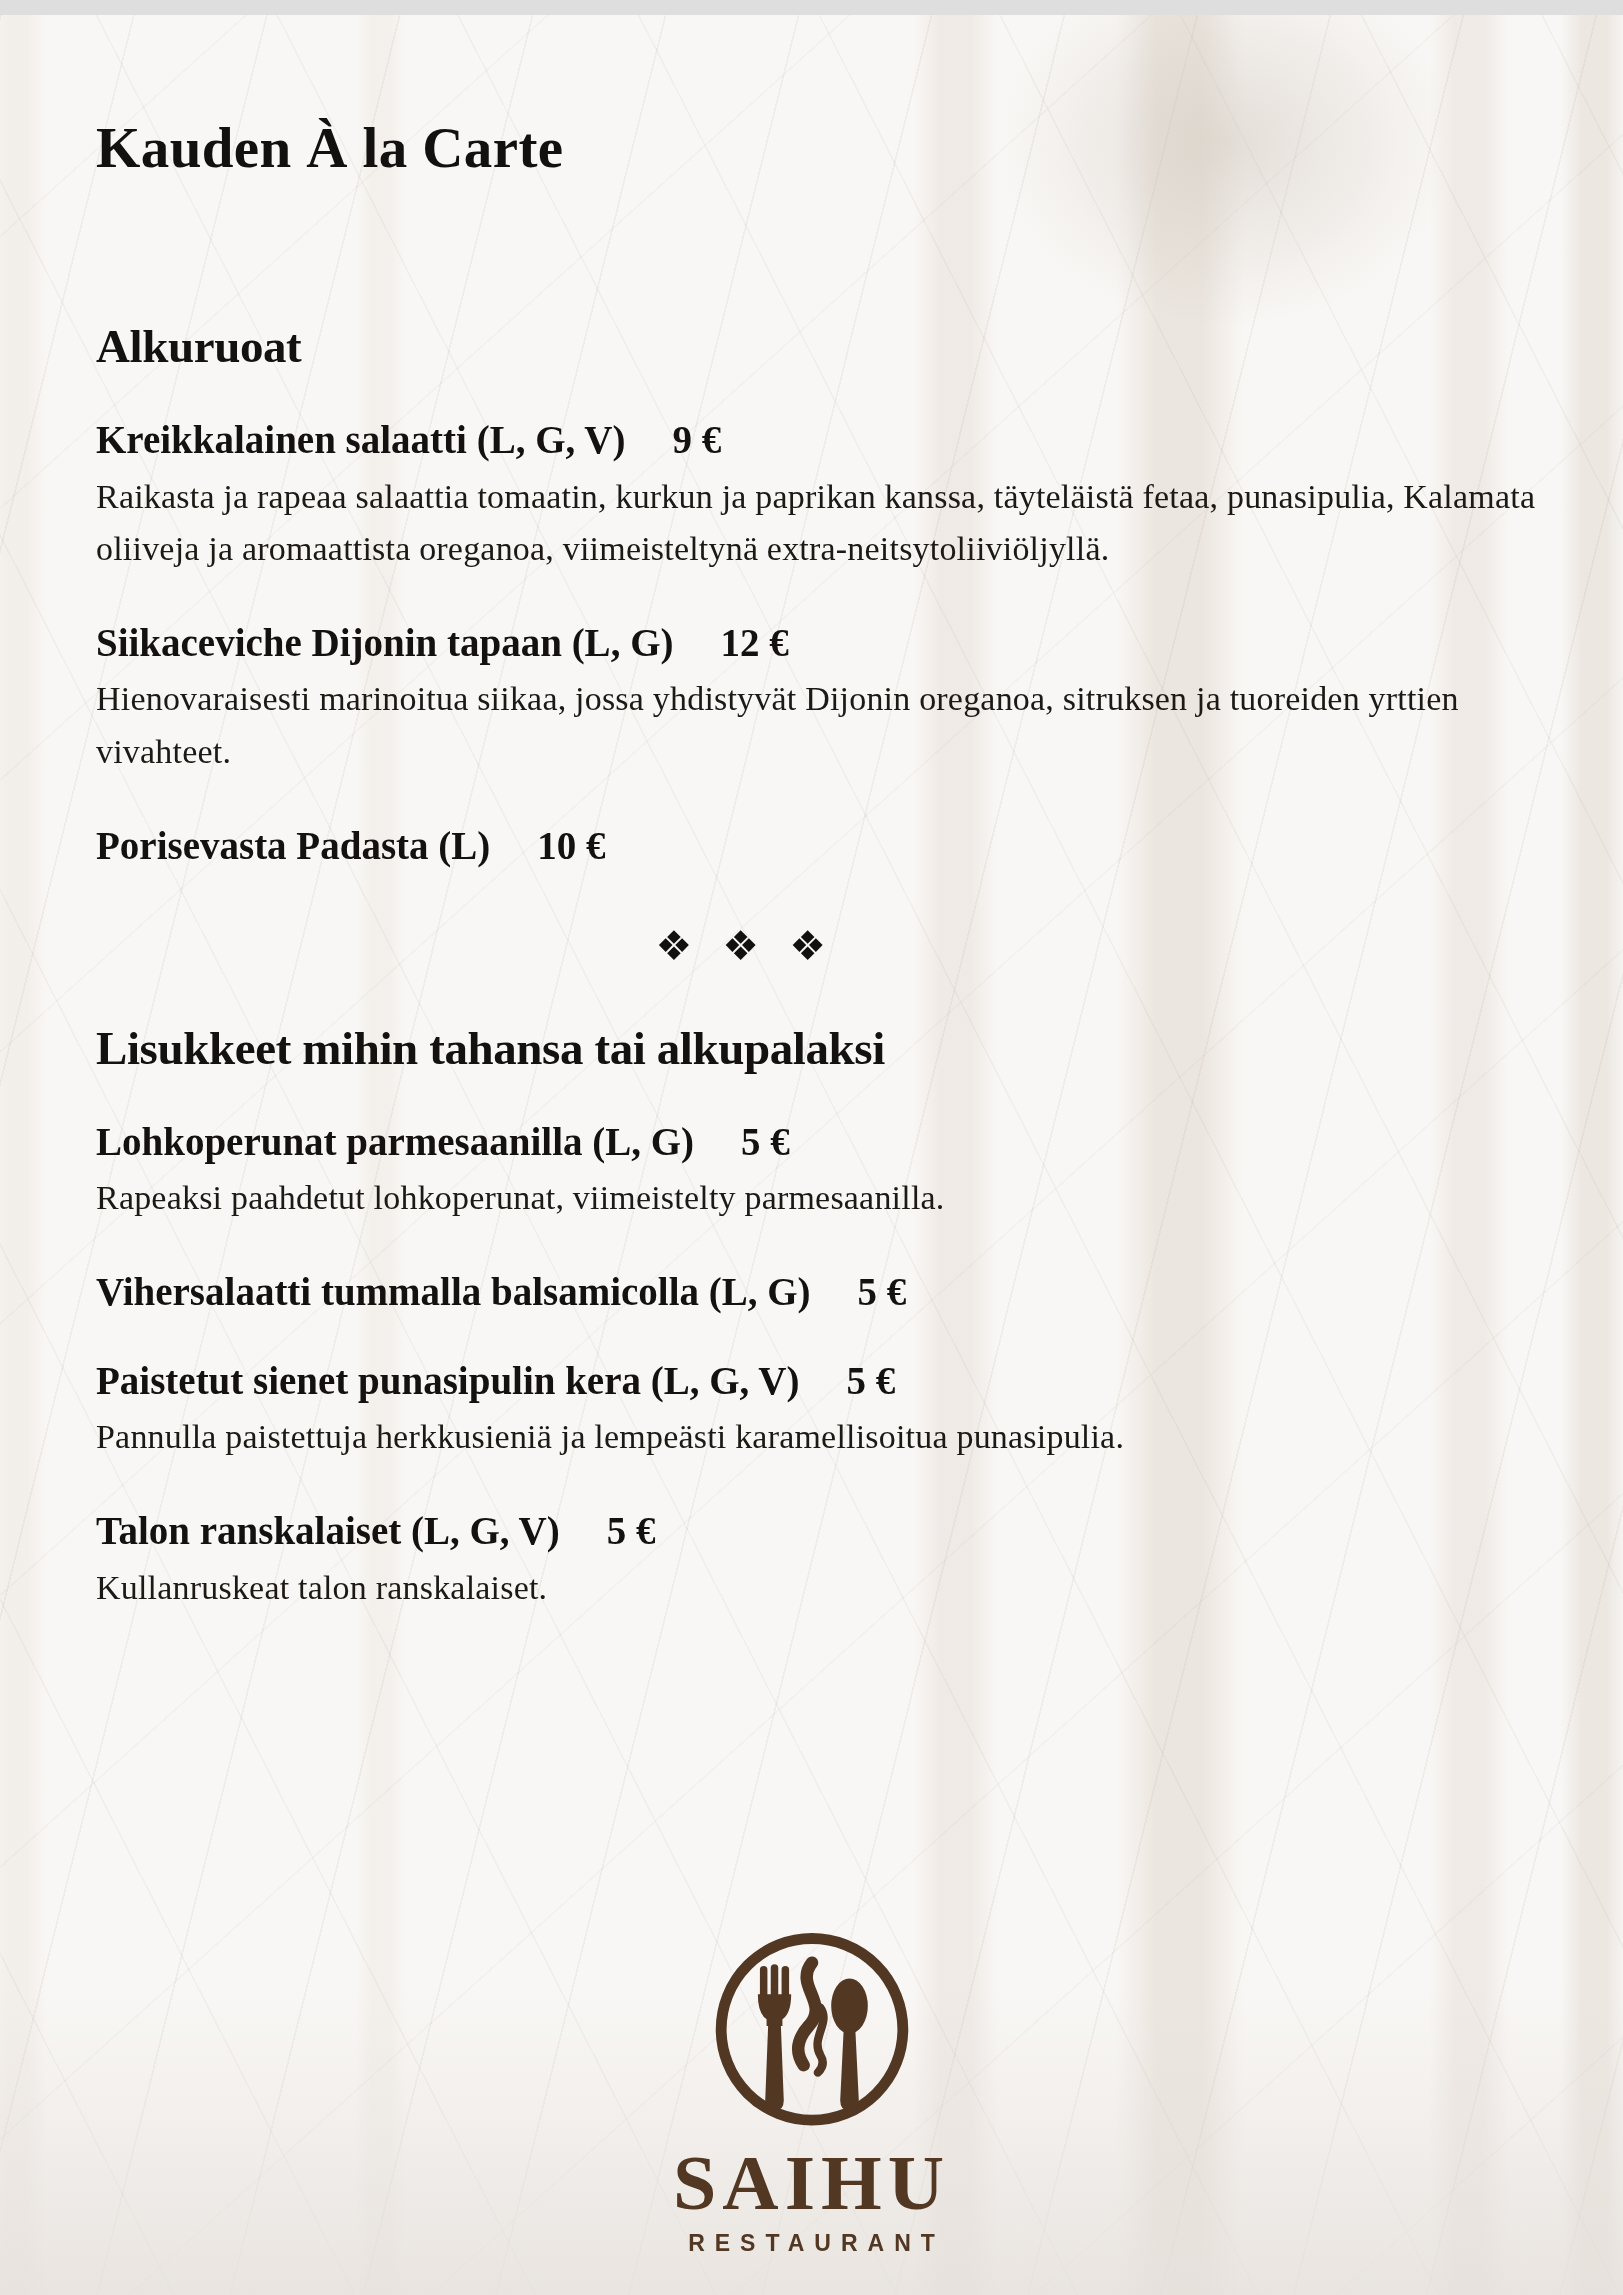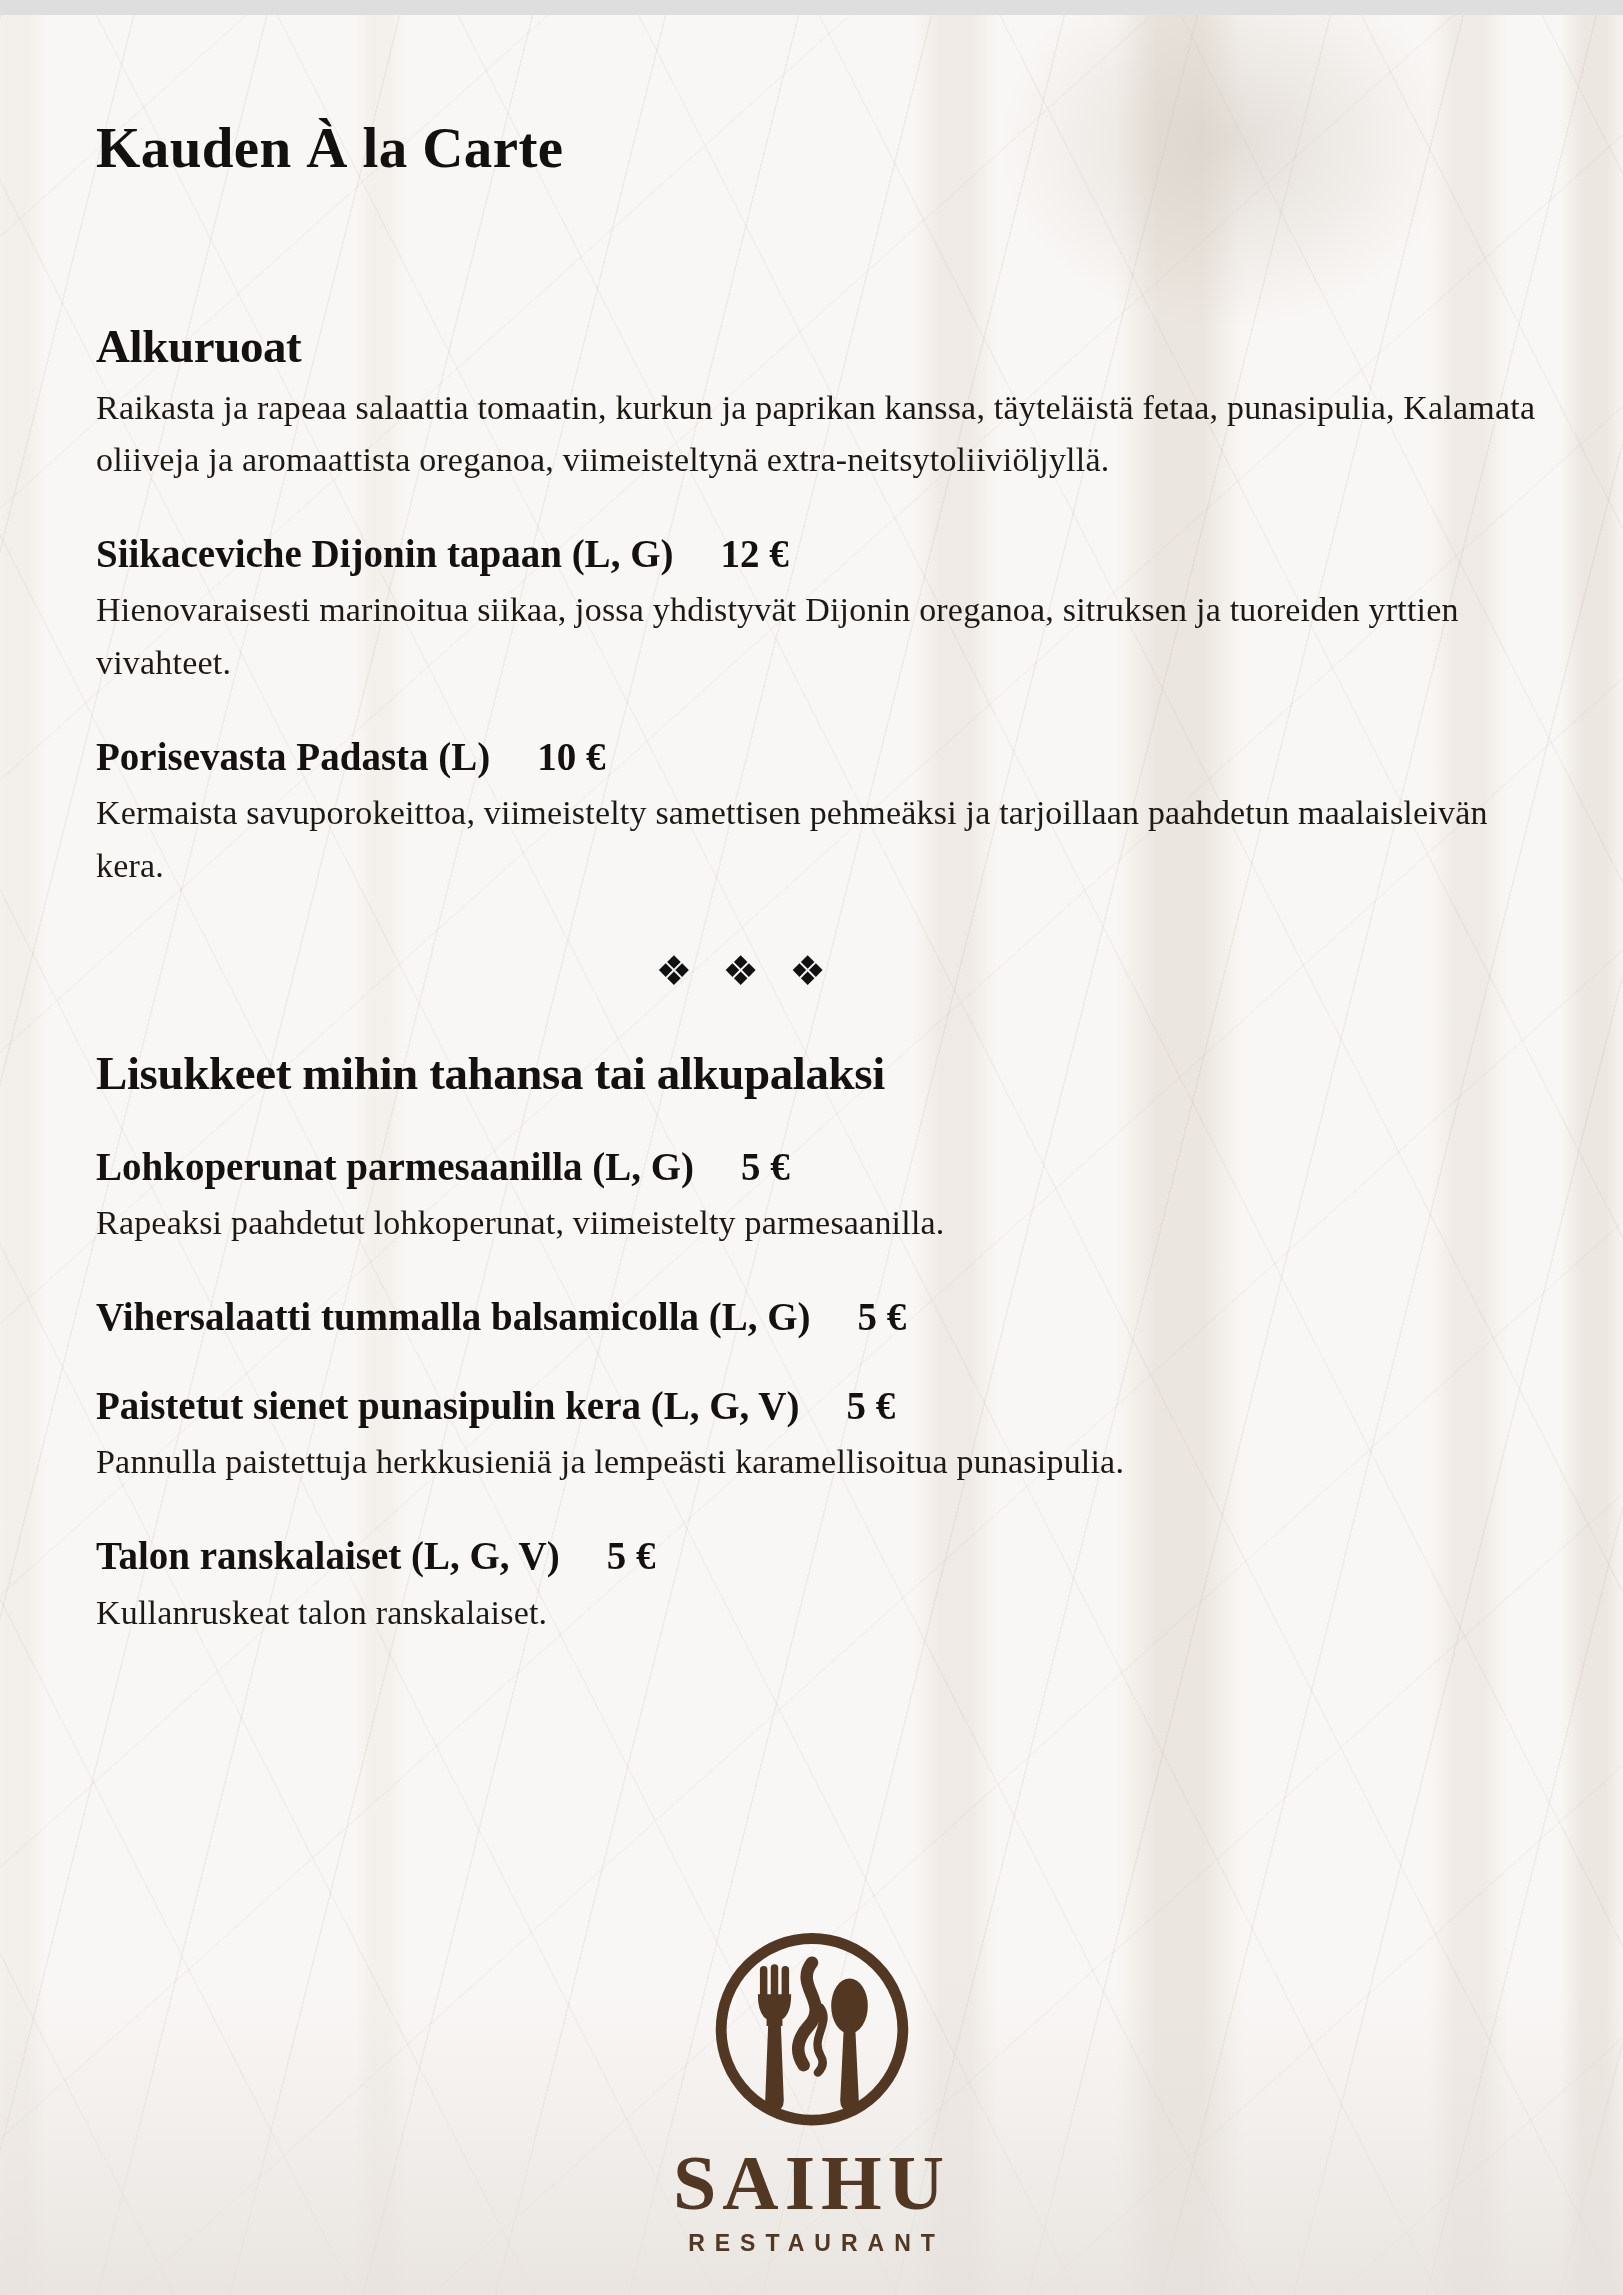--- a/index.html
+++ b/index.html
@@ -121,31 +121,31 @@
 <body>
 
 <div class="page">
   <div class="content">
     <h1 class="page-title">Kauden À la Carte</h1>
     <main id="menu-sections">
   <section class="menu-section">
     <h2 class="section-heading">Alkuruoat</h2>
     <div class="items">
   <article class="menu-item">
+    <h3 class="item-title"><span class="item-name">Kreikkalainen salaatti (L, G, V)</span><span class="item-price">9 €</span></h3>
     <p class="item-desc">Raikasta ja rapeaa salaattia tomaatin, kurkun ja paprikan kanssa, täyteläistä fetaa, punasipulia, Kalamata oliiveja ja aromaattista oreganoa, viimeisteltynä extra-neitsytoliiviöljyllä.</p>
   </article>
 
   <article class="menu-item">
     <h3 class="item-title"><span class="item-name">Siikaceviche Dijonin tapaan (L, G)</span><span class="item-price">12 €</span></h3>
     <p class="item-desc">Hienovaraisesti marinoitua siikaa, jossa yhdistyvät Dijonin oreganoa, sitruksen ja tuoreiden yrttien vivahteet.</p>
   </article>
 
   <article class="menu-item">
     <h3 class="item-title"><span class="item-name">Porisevasta Padasta (L)</span><span class="item-price">10 €</span></h3>
-    <p class="item-desc">Kermaista savuporokeittoa, viimeistelty samettisen pehmeäksi ja tarjoillaan paahdetun maalaisleivän kera.</p>
   </article>
 </div>
   </section>
 
   <div class="divider">❖ ❖ ❖</div>
 
   <section class="menu-section">
     <h2 class="section-heading">Lisukkeet mihin tahansa tai alkupalaksi</h2>
     <div class="items">
   <article class="menu-item">

